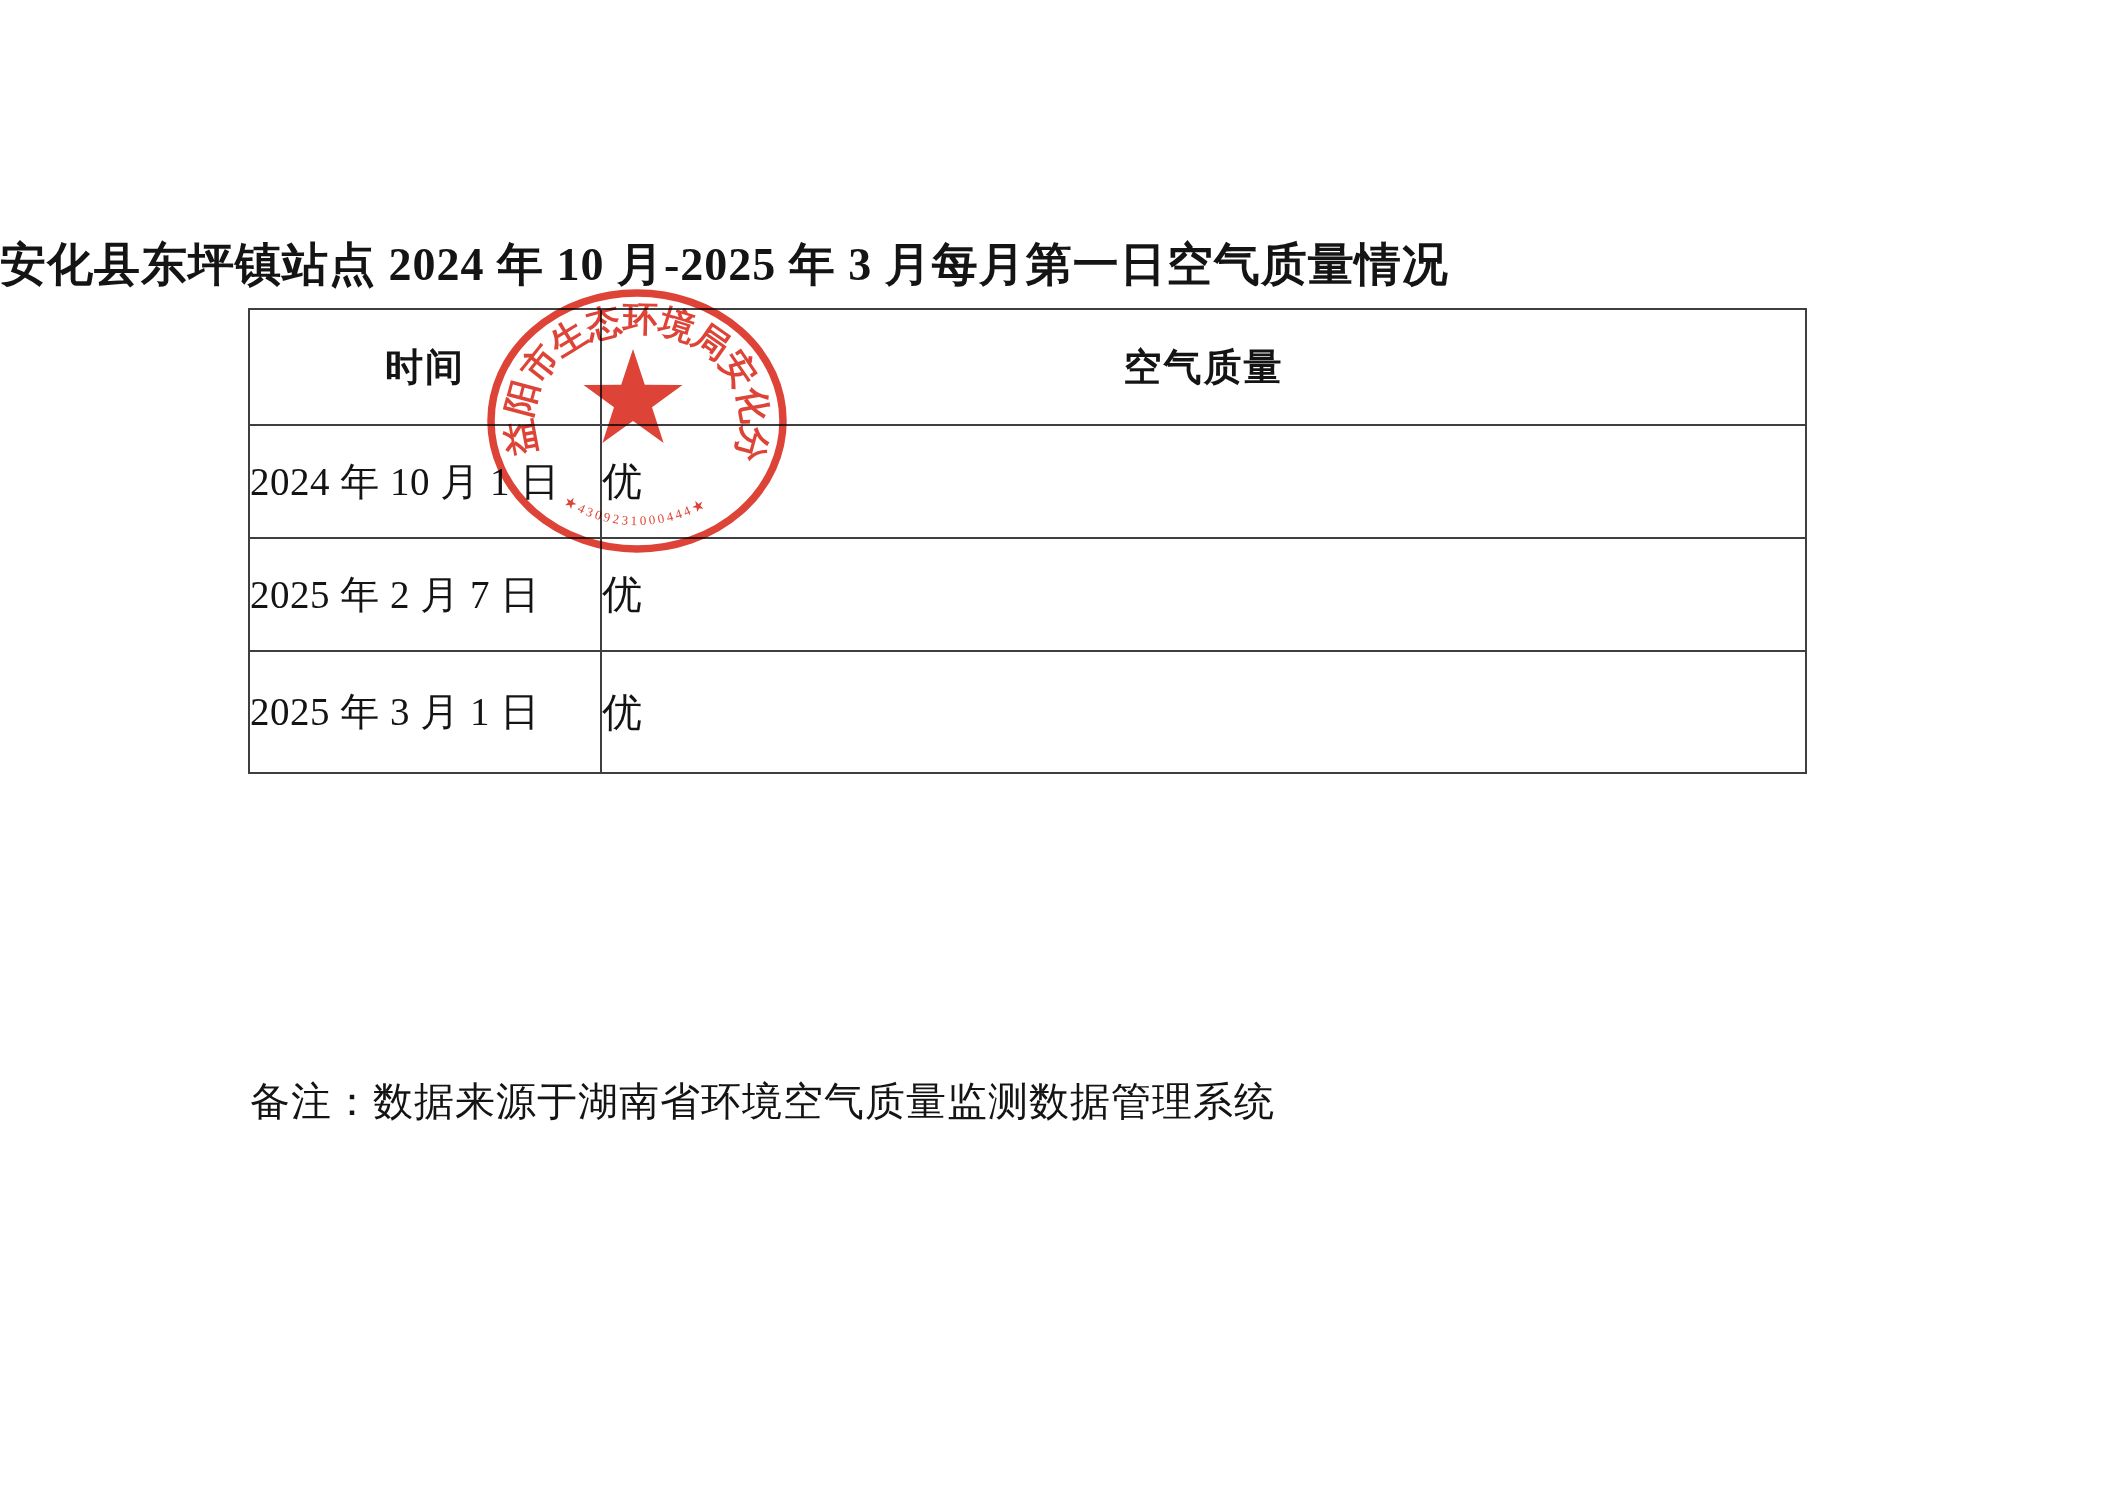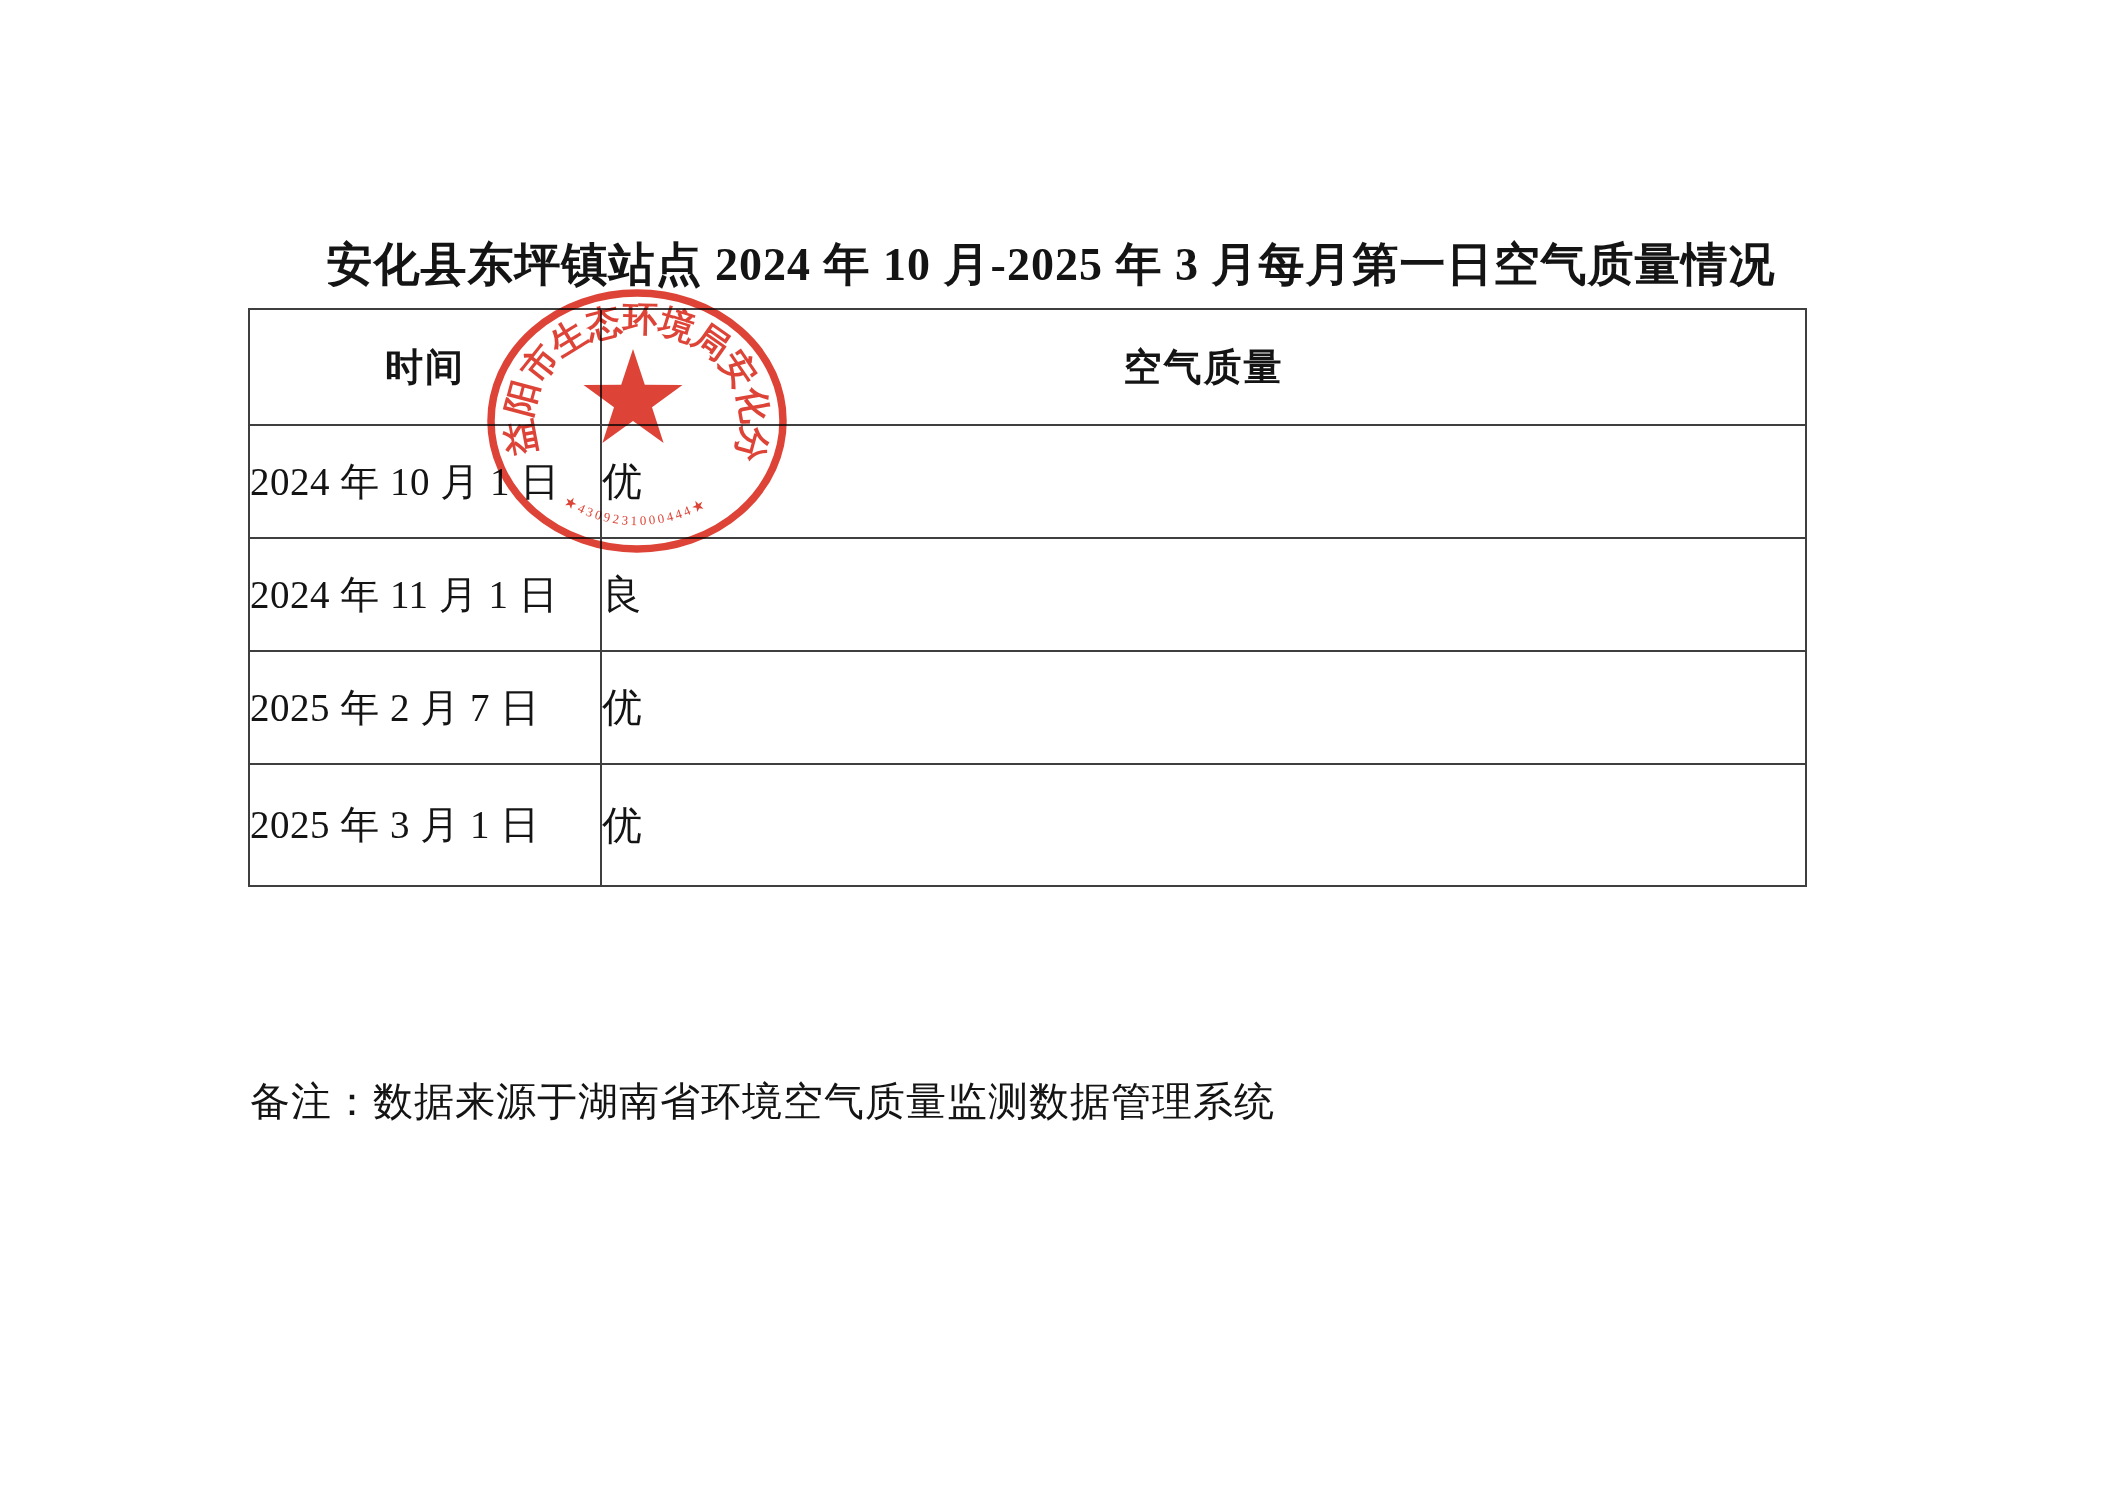--- a/index.html
+++ b/index.html
@@ -14,21 +14,21 @@
     background: #ffffff;
     font-family: "Liberation Serif", "DejaVu Serif", serif;
     color: #141414;
     overflow: hidden;
   }
   .doc-title {
     position: absolute;
     top: 234px;
     left: 0;
     width: 100%;
-    text-align: center;
+    text-align: left;
     font-size: 46px;
     font-weight: bold;
     letter-spacing: 1px;
     white-space: nowrap;
   }
   table.aq-table {
     position: absolute;
     left: 248px;
     top: 308px;
     width: 1559px;
@@ -95,24 +95,20 @@
     <tbody>
       <tr class="header-row">
         <th>时间</th>
         <th>空气质量</th>
       </tr>
       <tr class="data-row">
         <td class="date-cell">2024 年 10 月 1 日</td>
         <td class="quality-cell">优</td>
       </tr>
       <tr class="data-row">
-        <td class="date-cell">2024 年 11 月 1 日</td>
-        <td class="quality-cell">良</td>
-      </tr>
-      <tr class="data-row">
         <td class="date-cell">2025 年 2 月 7 日</td>
         <td class="quality-cell">优</td>
       </tr>
       <tr class="data-row last">
         <td class="date-cell">2025 年 3 月 1 日</td>
         <td class="quality-cell">优</td>
       </tr>
     </tbody>
   </table>
 

